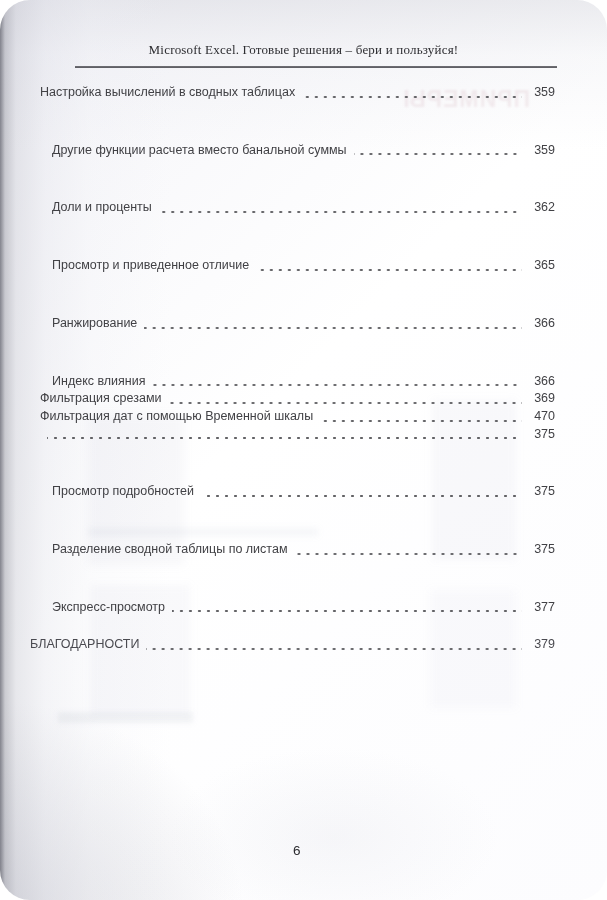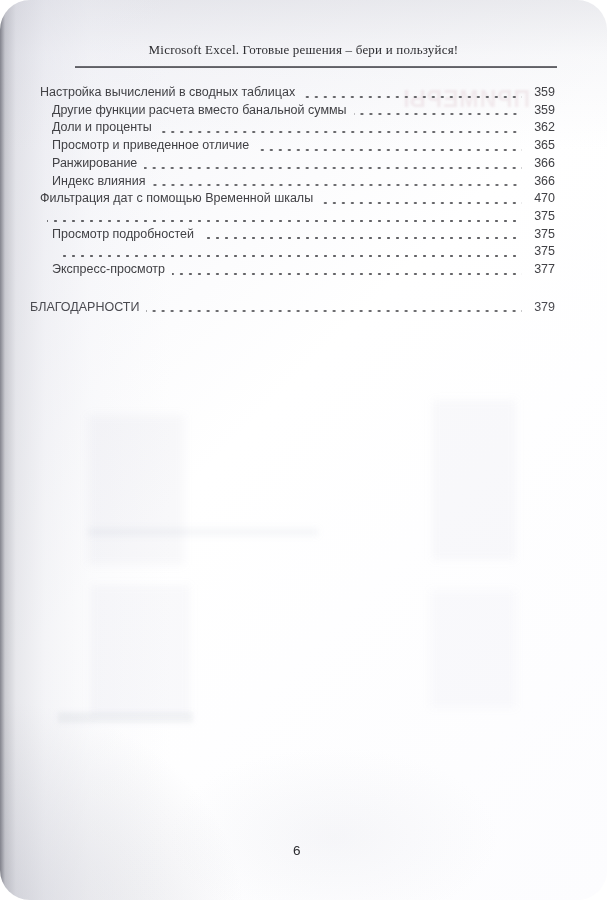--- a/index.html
+++ b/index.html
@@ -52,21 +52,21 @@
   }
   
   .toc {
     position: absolute; left: 40px; top: 84px; width: 515px;
     font-size: 12.5px; color: #414145;
   }
   .toc-row {
     display: flex; align-items: baseline;
     line-height: 17.7px; white-space: nowrap;
   }
-  .toc-row.level-2 { padding-left: 12px; }
+  .toc-row.level-2 { padding-left: 12px; margin-top: 40px; }
   .toc-row.chapter { margin-top: 20px; margin-left: -10px; color: #4a4a50; }
   .toc-label { flex: 0 0 auto; }
   .leader {
     flex: 1 1 auto;
     height: 4px;
     margin: 0 3px 0 7px;
     align-self: flex-end;
     margin-bottom: 3px;
     background-image: radial-gradient(circle at 1.5px 2px, rgba(70,70,74,0.85) 1.05px, rgba(0,0,0,0) 1.5px);
     background-size: 9px 4px;
@@ -144,39 +144,45 @@
       <span class="leader"></span>
       <span class="toc-page">366</span>
     </div>
 
     <div class="toc-row level-2">
       <span class="toc-label">Индекс влияния</span>
       <span class="leader"></span>
       <span class="toc-page">366</span>
     </div>
 
+    <div class="toc-row level-1">
+      <span class="toc-label">Фильтрация срезами</span>
+      <span class="leader"></span>
+      <span class="toc-page">369</span>
+    </div>
 
     <div class="toc-row level-1">
       <span class="toc-label">Фильтрация дат с помощью Временной шкалы</span>
       <span class="leader"></span>
       <span class="toc-page">470</span>
     </div>
 
     <div class="toc-row level-1">
       <span class="leader"></span>
       <span class="toc-page">375</span>
     </div>
 
     <div class="toc-row level-2">
       <span class="toc-label">Просмотр подробностей</span>
       <span class="leader"></span>
       <span class="toc-page">375</span>
     </div>
 
     <div class="toc-row level-2">
+      <span class="toc-label">Разделение сводной таблицы по листам</span>
       <span class="leader"></span>
       <span class="toc-page">375</span>
     </div>
 
     <div class="toc-row level-2">
       <span class="toc-label">Экспресс-просмотр</span>
       <span class="leader"></span>
       <span class="toc-page">377</span>
     </div>
 

